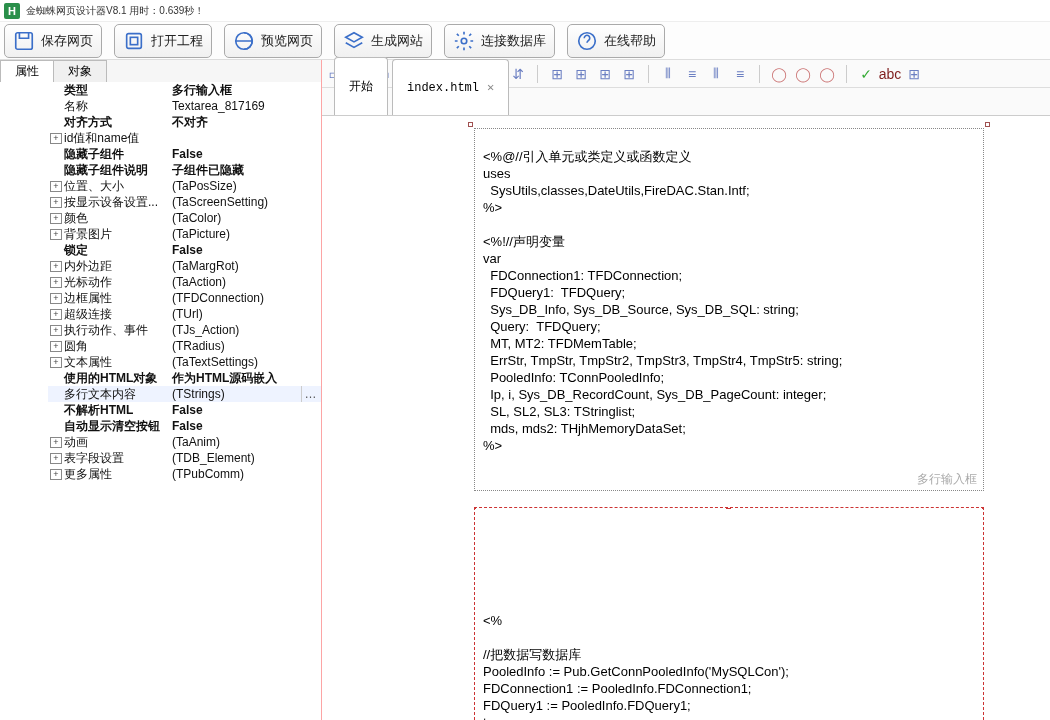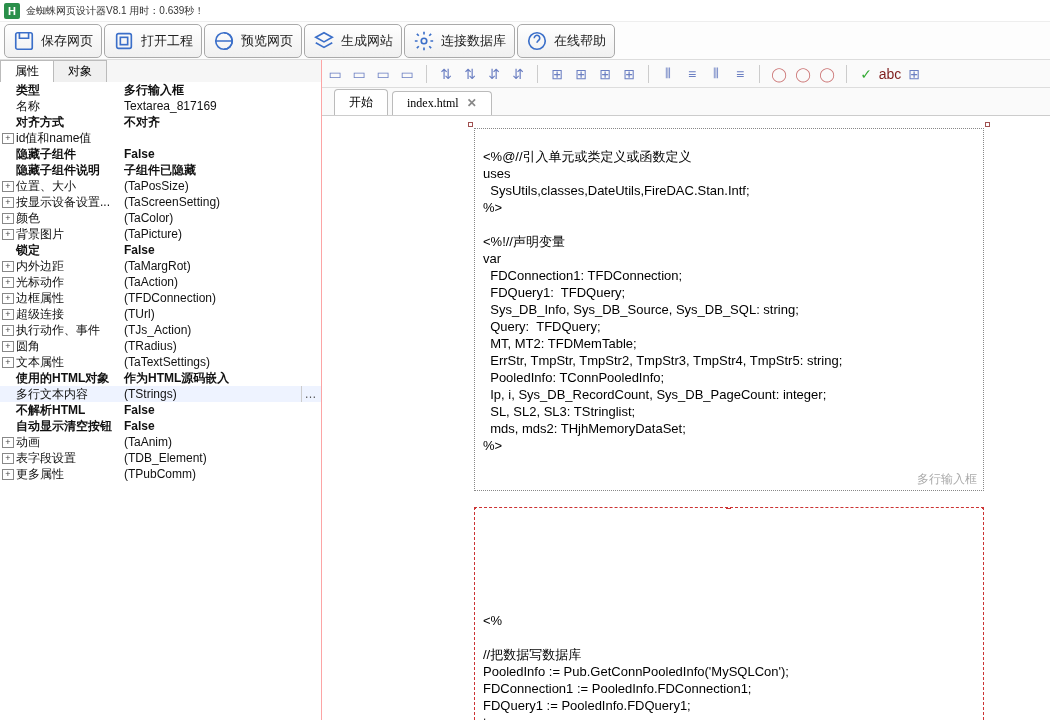--- a/index.html
+++ b/index.html
@@ -1,45 +1,45 @@
 <!DOCTYPE html>
 <html><head>
 <meta charset="utf-8">
 <style>
 * { box-sizing: border-box; margin: 0; padding: 0; }
 body { font-family: "Microsoft YaHei", sans-serif; font-size: 12px; background: #fff; width: 1050px; height: 720px; overflow: hidden; }
 .titlebar { display: flex; align-items: center; height: 22px; padding: 0 4px; background: #fff; border-bottom: 1px solid #eee; }
 .titlebar .logo { width: 16px; height: 16px; background: #2a8f4a; color: #fff; font-weight: bold; font-size: 11px; display: flex; align-items: center; justify-content: center; border-radius: 2px; margin-right: 6px; }
 .titlebar .title { font-size: 10px; color: #333; }
-.toolbar { display: flex; align-items: center; height: 38px; padding: 2px 4px; gap: 2px; border-bottom: 1px solid #ddd; background: #fdfdfd; }
+.toolbar { display: flex; align-items: center; height: 38px; padding: 2px 4px; gap: 12px; border-bottom: 1px solid #ddd; background: #fdfdfd; }
 .toolbar-btn { display: flex; align-items: center; height: 34px; padding: 0 8px; border: 1px solid #aaa; border-radius: 5px; background: linear-gradient(#fff,#f0f0f0); cursor: pointer; gap: 6px; }
 .toolbar-btn .ico { width: 22px; height: 22px; display: flex; align-items: center; justify-content: center; }
 .toolbar-btn .ico svg { stroke: #3b6fc9; fill: none; stroke-width: 1.8; }
 .toolbar-btn .lbl { font-size: 13px; color: #222; }
 .content { display: flex; height: calc(720px - 60px); }
 .left { width: 322px; display: flex; flex-direction: column; border-right: 1px solid #fca5a5; }
 .tabs { display: flex; height: 22px; background: #f6f6f6; }
 .tab { padding: 2px 14px; font-size: 12px; border: 1px solid #bbb; border-bottom: none; background: #f0f0f0; cursor: pointer; margin-right: -1px; }
 .tab.active { background: #fff; font-weight: normal; border-top: 1px solid #bbb; position: relative; z-index: 1; }
 .prop-table { flex: 1; overflow: auto; font-size: 12px; }
-.prop-row { display: flex; align-items: center; min-height: 16px; padding: 0 2px; line-height: 16px; }
+.prop-row { display: flex; align-items: center; min-height: 16px; padding: 0 2px; line-height: 16px; margin-left: 48px; }
 .prop-row .exp { width: 12px; height: 11px; border: 1px solid #888; font-size: 9px; display: flex; align-items: center; justify-content: center; margin-right: 2px; color: #444; line-height: 9px; }
 .prop-row .noexp { width: 14px; }
 .prop-row .k { width: 108px; color: #111; }
 .prop-row .v { flex: 1; color: #111; }
 .prop-row.bold .v, .prop-row.bold .k { font-weight: bold; }
 .prop-row.selected { background: #eef3ff; }
 .prop-row.selected .k { }
 .prop-row .ell { width: 18px; text-align: center; color: #555; border-left: 1px solid #ccc; cursor: pointer; }
 .right { flex: 1; display: flex; flex-direction: column; }
 .mini-toolbar { height: 28px; display: flex; align-items: center; padding: 0 4px; gap: 6px; background: #fafafa; border-bottom: 1px solid #ddd; }
 .mini-toolbar .sep { width: 1px; height: 18px; background: #ccc; margin: 0 4px; }
 .mini-toolbar .mico { width: 18px; height: 18px; display: flex; align-items: center; justify-content: center; cursor: pointer; color: #6b7fc2; font-size: 14px; }
 .file-tabs { height: 28px; display: flex; align-items: flex-end; background: #fafafa; padding-left: 12px; gap: 4px; border-bottom: 1px solid #ccc; }
-.ftab { padding: 4px 14px; border: 1px solid #bbb; border-bottom: none; border-radius: 4px 4px 0 0; font-size: 12px; background: #fff; cursor: pointer; display: flex; align-items: center; gap: 8px; font-family: Liberation Serif, serif; }
+.ftab { padding: 20px 14px; border: 1px solid #bbb; border-bottom: none; border-radius: 4px 4px 0 0; font-size: 12px; background: #fff; cursor: pointer; display: flex; align-items: center; gap: 8px; font-family: Liberation Mono, monospace; }
 .ftab .close { color: #888; cursor: pointer; font-weight: bold; }
 .design { flex: 1; position: relative; background: #fff; overflow: hidden; padding: 12px 20px; }
 .handle { position: absolute; width: 5px; height: 5px; background: #fff; border: 1px solid #a05050; }
 .codebox { position: relative; border: 1px dotted #888; background: #fff; padding: 2px 8px 2px 8px; margin-bottom: 16px; font-family: "SimSun", Arial, sans-serif; font-size: 13px; line-height: 17px; color: #000; white-space: pre; overflow: hidden; }
 .codebox.sel { border: 1px dashed #c33; }
 .codebox .label { position: absolute; right: 6px; bottom: 2px; color: #aaa; font-size: 12px; font-family: "Microsoft YaHei"; }
 .codebox .sh { position: absolute; width: 5px; height: 5px; background: #fff; border: 1px solid #c33; }
 </style>
 </head>
 <body>

